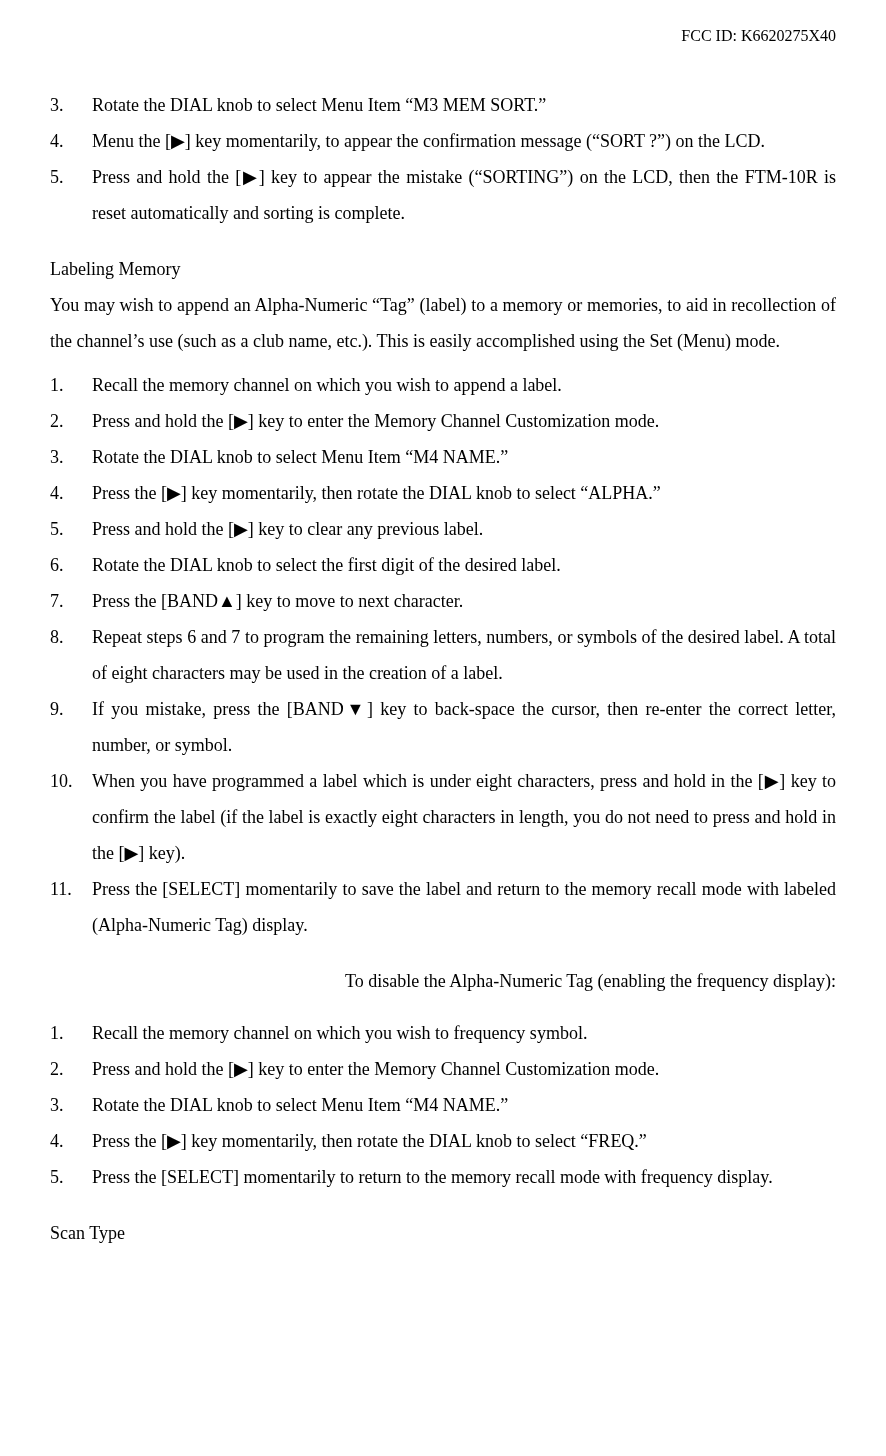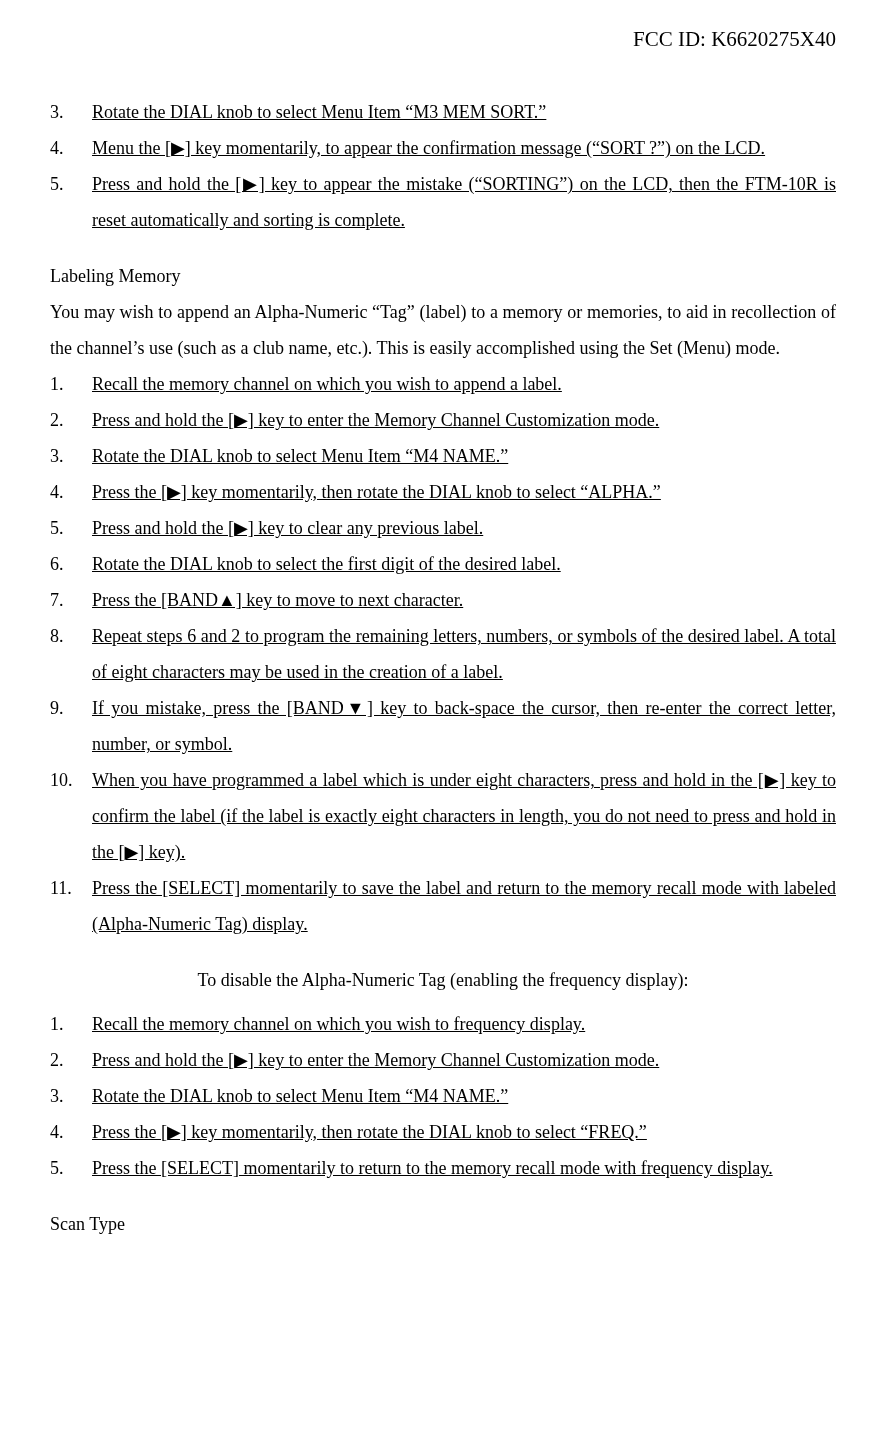--- a/index.html
+++ b/index.html
@@ -14,56 +14,55 @@
       font-family: "Century", "Times New Roman", serif;
       font-size: 18px;
       line-height: 2.0;
       color: #000000;
       padding: 25px 50px 40px 50px;
     }
     .header {
       text-align: right;
       line-height: 1.4;
       margin-bottom: 40px;
-      font-size: 21px;
+      font-size: 16px;
     }
     .ordered-list {
       list-style: none;
       counter-reset: item;
       margin-bottom: 20px;
     }
     .ordered-list li {
       counter-increment: item;
       padding-left: 42px;
       position: relative;
       text-align: justify;
-      text-decoration: underline;
     }
     .ordered-list li::before {
       content: counter(item) ".";
       position: absolute;
       left: 0;
       width: 28px;
       text-align: left;
     }
     .ordered-list.start-3 {
       counter-reset: item 2;
     }
     .section-title {
       margin-top: 18px;
       margin-bottom: 0px;
     }
     .para {
       text-align: justify;
-      margin-bottom: 0px;
+      margin-bottom: 8px;
     }
     .para-intro {
-      text-align: center;
+      text-align: right;
       margin-top: 18px;
-      margin-bottom: 8px;
+      margin-bottom: 16px;
     }
   </style>
 </head>
 <body>
 
 <div class="header">
   <div>FCC ID: K6620275X40</div>
 </div>
 
 <ol class="ordered-list start-3">
@@ -76,29 +75,29 @@
 <div class="para">You may wish to append an Alpha-Numeric “Tag” (label) to a memory or memories, to aid in recollection of the channel’s use (such as a club name, etc.). This is easily accomplished using the Set (Menu) mode.</div>
 
 <ol class="ordered-list">
   <li>Recall the memory channel on which you wish to append a label.</li>
   <li>Press and hold the [▶] key to enter the Memory Channel Customization mode.</li>
   <li>Rotate the DIAL knob to select Menu Item “M4 NAME.”</li>
   <li>Press the [▶] key momentarily, then rotate the DIAL knob to select “ALPHA.”</li>
   <li>Press and hold the [▶] key to clear any previous label.</li>
   <li>Rotate the DIAL knob to select the first digit of the desired label.</li>
   <li>Press the [BAND▲] key to move to next character.</li>
-  <li>Repeat steps 6 and 2 to program the remaining letters, numbers, or symbols of the desired label. A total of eight characters may be used in the creation of a label.</li>
+  <li>Repeat steps 6 and 7 to program the remaining letters, numbers, or symbols of the desired label. A total of eight characters may be used in the creation of a label.</li>
   <li>If you mistake, press the [BAND▼] key to back-space the cursor, then re-enter the correct letter, number, or symbol.</li>
   <li>When you have programmed a label which is under eight characters, press and hold in the [▶] key to confirm the label (if the label is exactly eight characters in length, you do not need to press and hold in the [▶] key).</li>
   <li>Press the [SELECT] momentarily to save the label and return to the memory recall mode with labeled (Alpha-Numeric Tag) display.</li>
 </ol>
 
 <div class="para-intro">To disable the Alpha-Numeric Tag (enabling the frequency display):</div>
 
 <ol class="ordered-list">
-  <li>Recall the memory channel on which you wish to frequency display.</li>
+  <li>Recall the memory channel on which you wish to frequency symbol.</li>
   <li>Press and hold the [▶] key to enter the Memory Channel Customization mode.</li>
   <li>Rotate the DIAL knob to select Menu Item “M4 NAME.”</li>
   <li>Press the [▶] key momentarily, then rotate the DIAL knob to select “FREQ.”</li>
   <li>Press the [SELECT] momentarily to return to the memory recall mode with frequency display.</li>
 </ol>
 
 <div class="section-title">Scan Type</div>
 
 </body></html>

